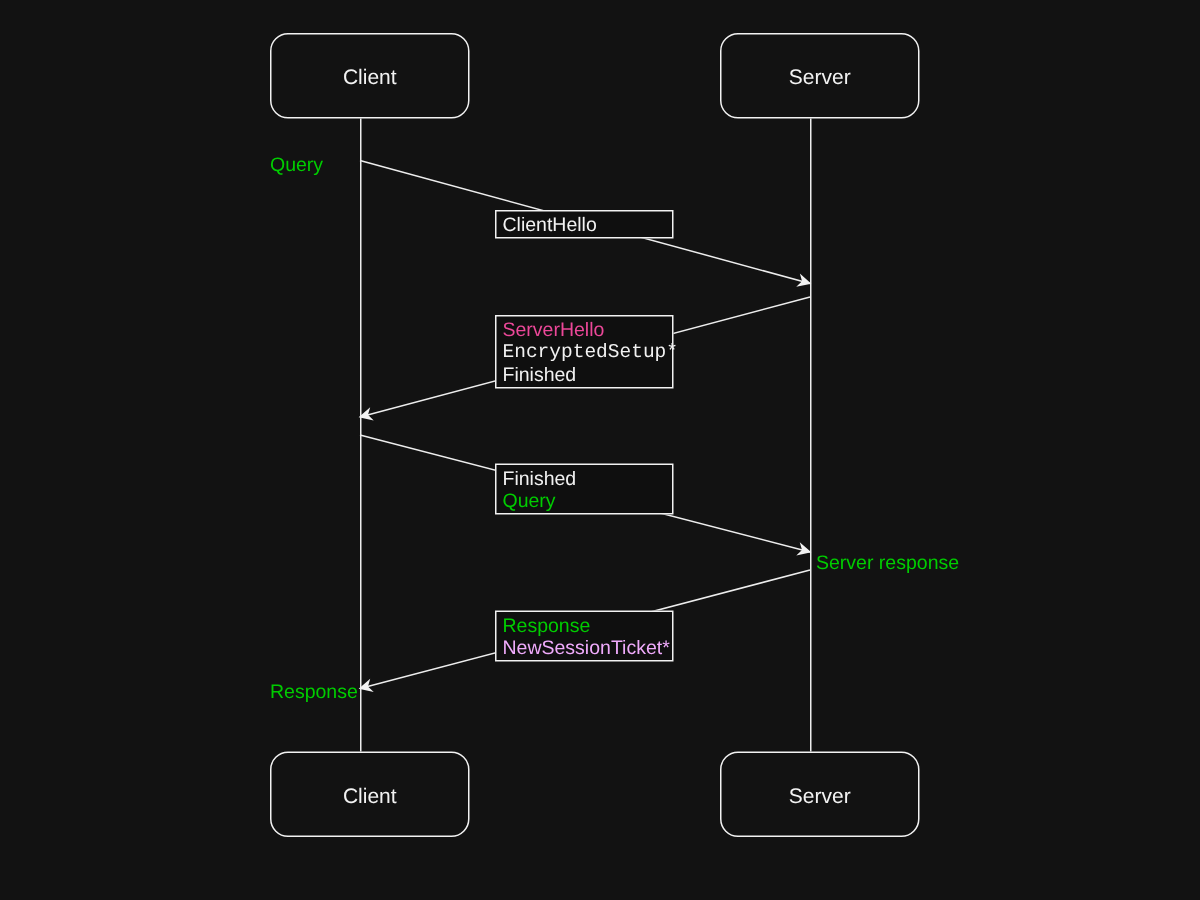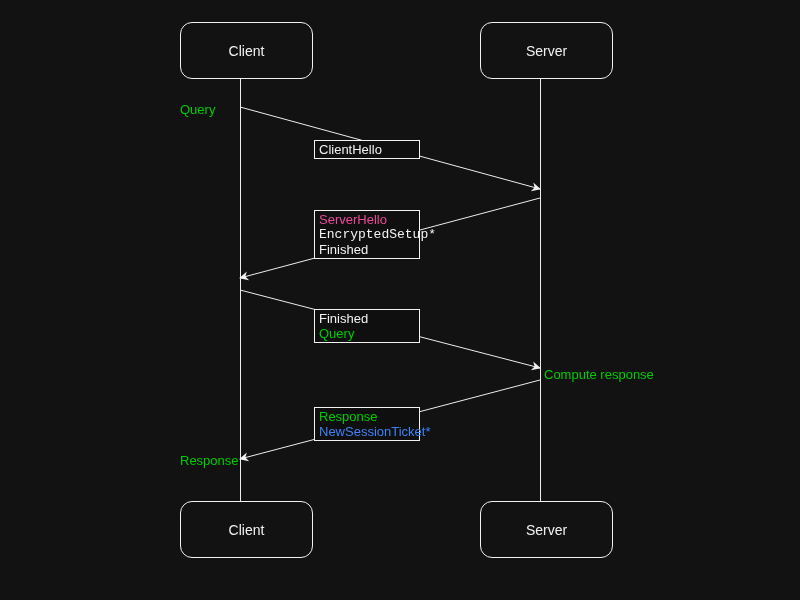--- a/index.html
+++ b/index.html
@@ -13,21 +13,21 @@
   .lifeline { stroke: #ededed; stroke-width: 1; }
   .msg-arrow { stroke: #ededed; stroke-width: 1; }
   .actor-box {
     position: absolute; width: 133px; height: 57px;
     border: 1px solid #f2f2f2; border-radius: 12px;
     background: #121212; color: #f2f2f2;
     display: flex; align-items: center; justify-content: center;
     font-size: 14px; box-sizing: border-box;
   }
   .msg-box {
-    position: absolute; left: 314px; width: 106px;
+    position: absolute; left: 330px; width: 119px;
     border: 1px solid #f2f2f2; background: #0f0f0f; color: #f2f2f2;
     font-size: 13px; line-height: 15px; padding: 1px 4px;
     box-sizing: border-box; white-space: nowrap;
   }
   .msg-line { display: block; }
   .annotation { position: absolute; font-size: 13px; line-height: 15px; white-space: nowrap; }
 </style>
 </head>
 <body style="background-color: rgb(18, 18, 18);">
 
@@ -70,22 +70,22 @@
     <span class="msg-line" style="color: #ec4899;">ServerHello</span>
     <span class="msg-line" style="color: rgb(242, 242, 242); font-family: Liberation Mono, monospace;">EncryptedSetup*</span>
     <span class="msg-line" style="color: rgb(242, 242, 242);">Finished</span>
   </div>
 
   <div class="msg-box" style="top:309px;">
     <span class="msg-line" style="color: rgb(242, 242, 242);">Finished</span>
     <span class="msg-line" style="color: rgb(0, 204, 0);">Query</span>
   </div>
 
-  <div class="annotation" style="left: 544px; top: 367px; color: rgb(0, 204, 0);">Compute response</div>
+  <div class="annotation" style="left: 544px; top: 367px; color: rgb(0, 204, 0);">Server response</div>
 
   <div class="msg-box" style="top:407px;">
     <span class="msg-line" style="color: rgb(0, 204, 0);">Response</span>
-    <span class="msg-line" style="color: #3b82f6;">NewSessionTicket*</span>
+    <span class="msg-line" style="color: #f0abfc;">NewSessionTicket*</span>
   </div>
 
   <div class="annotation" style="left: 180px; top: 453px; color: rgb(0, 204, 0);">Response</div>
 
 </div>
 
 </body></html>

